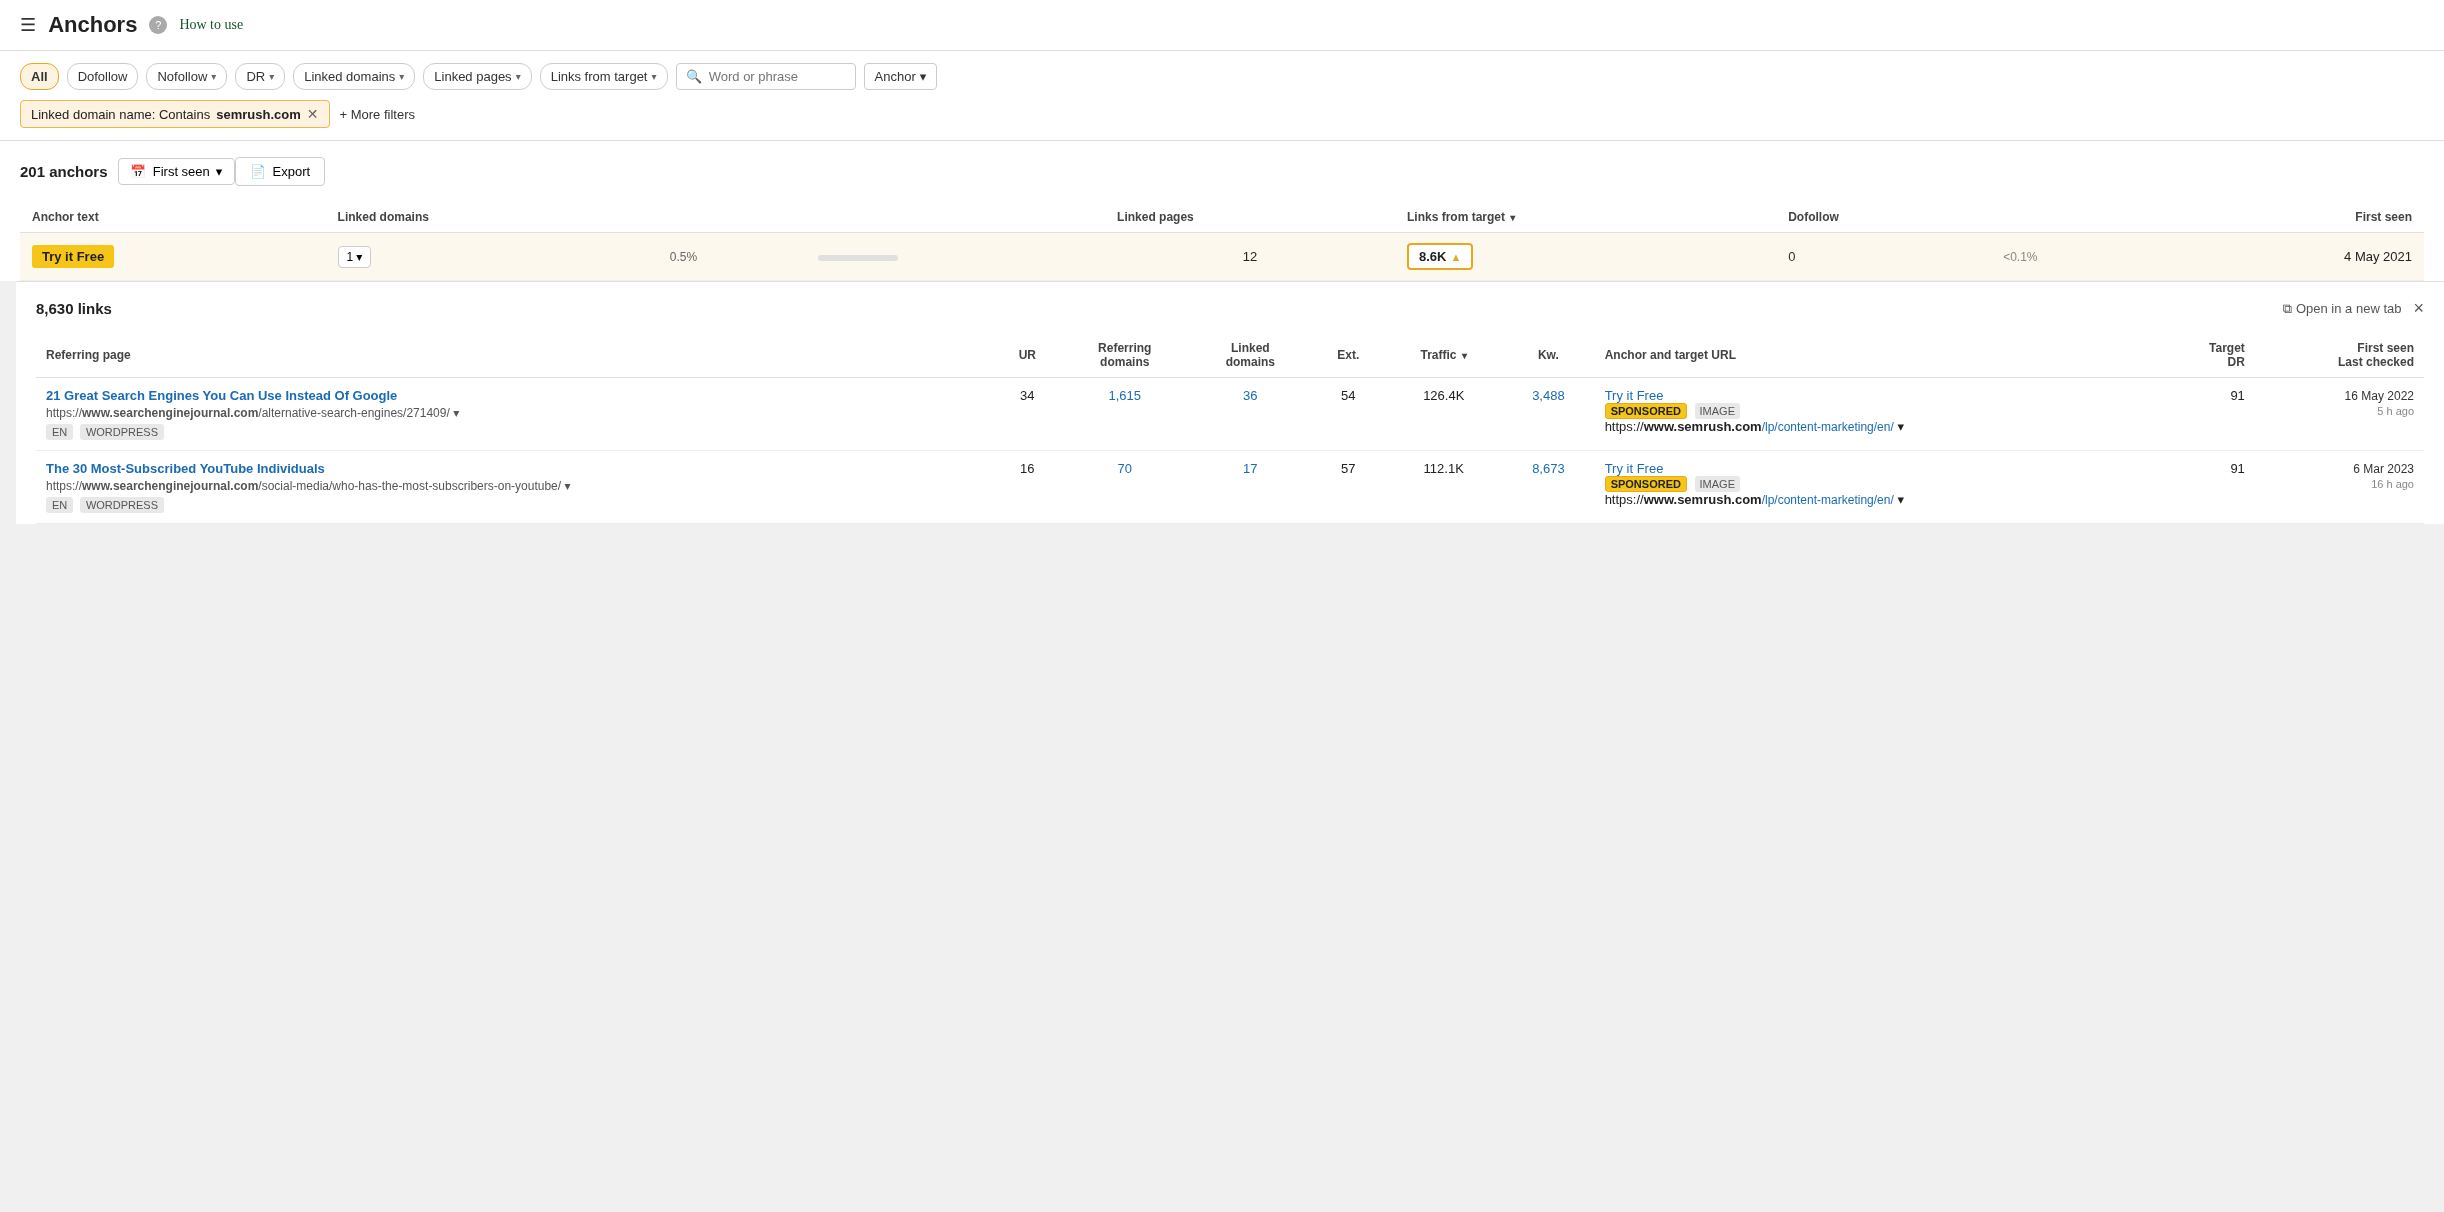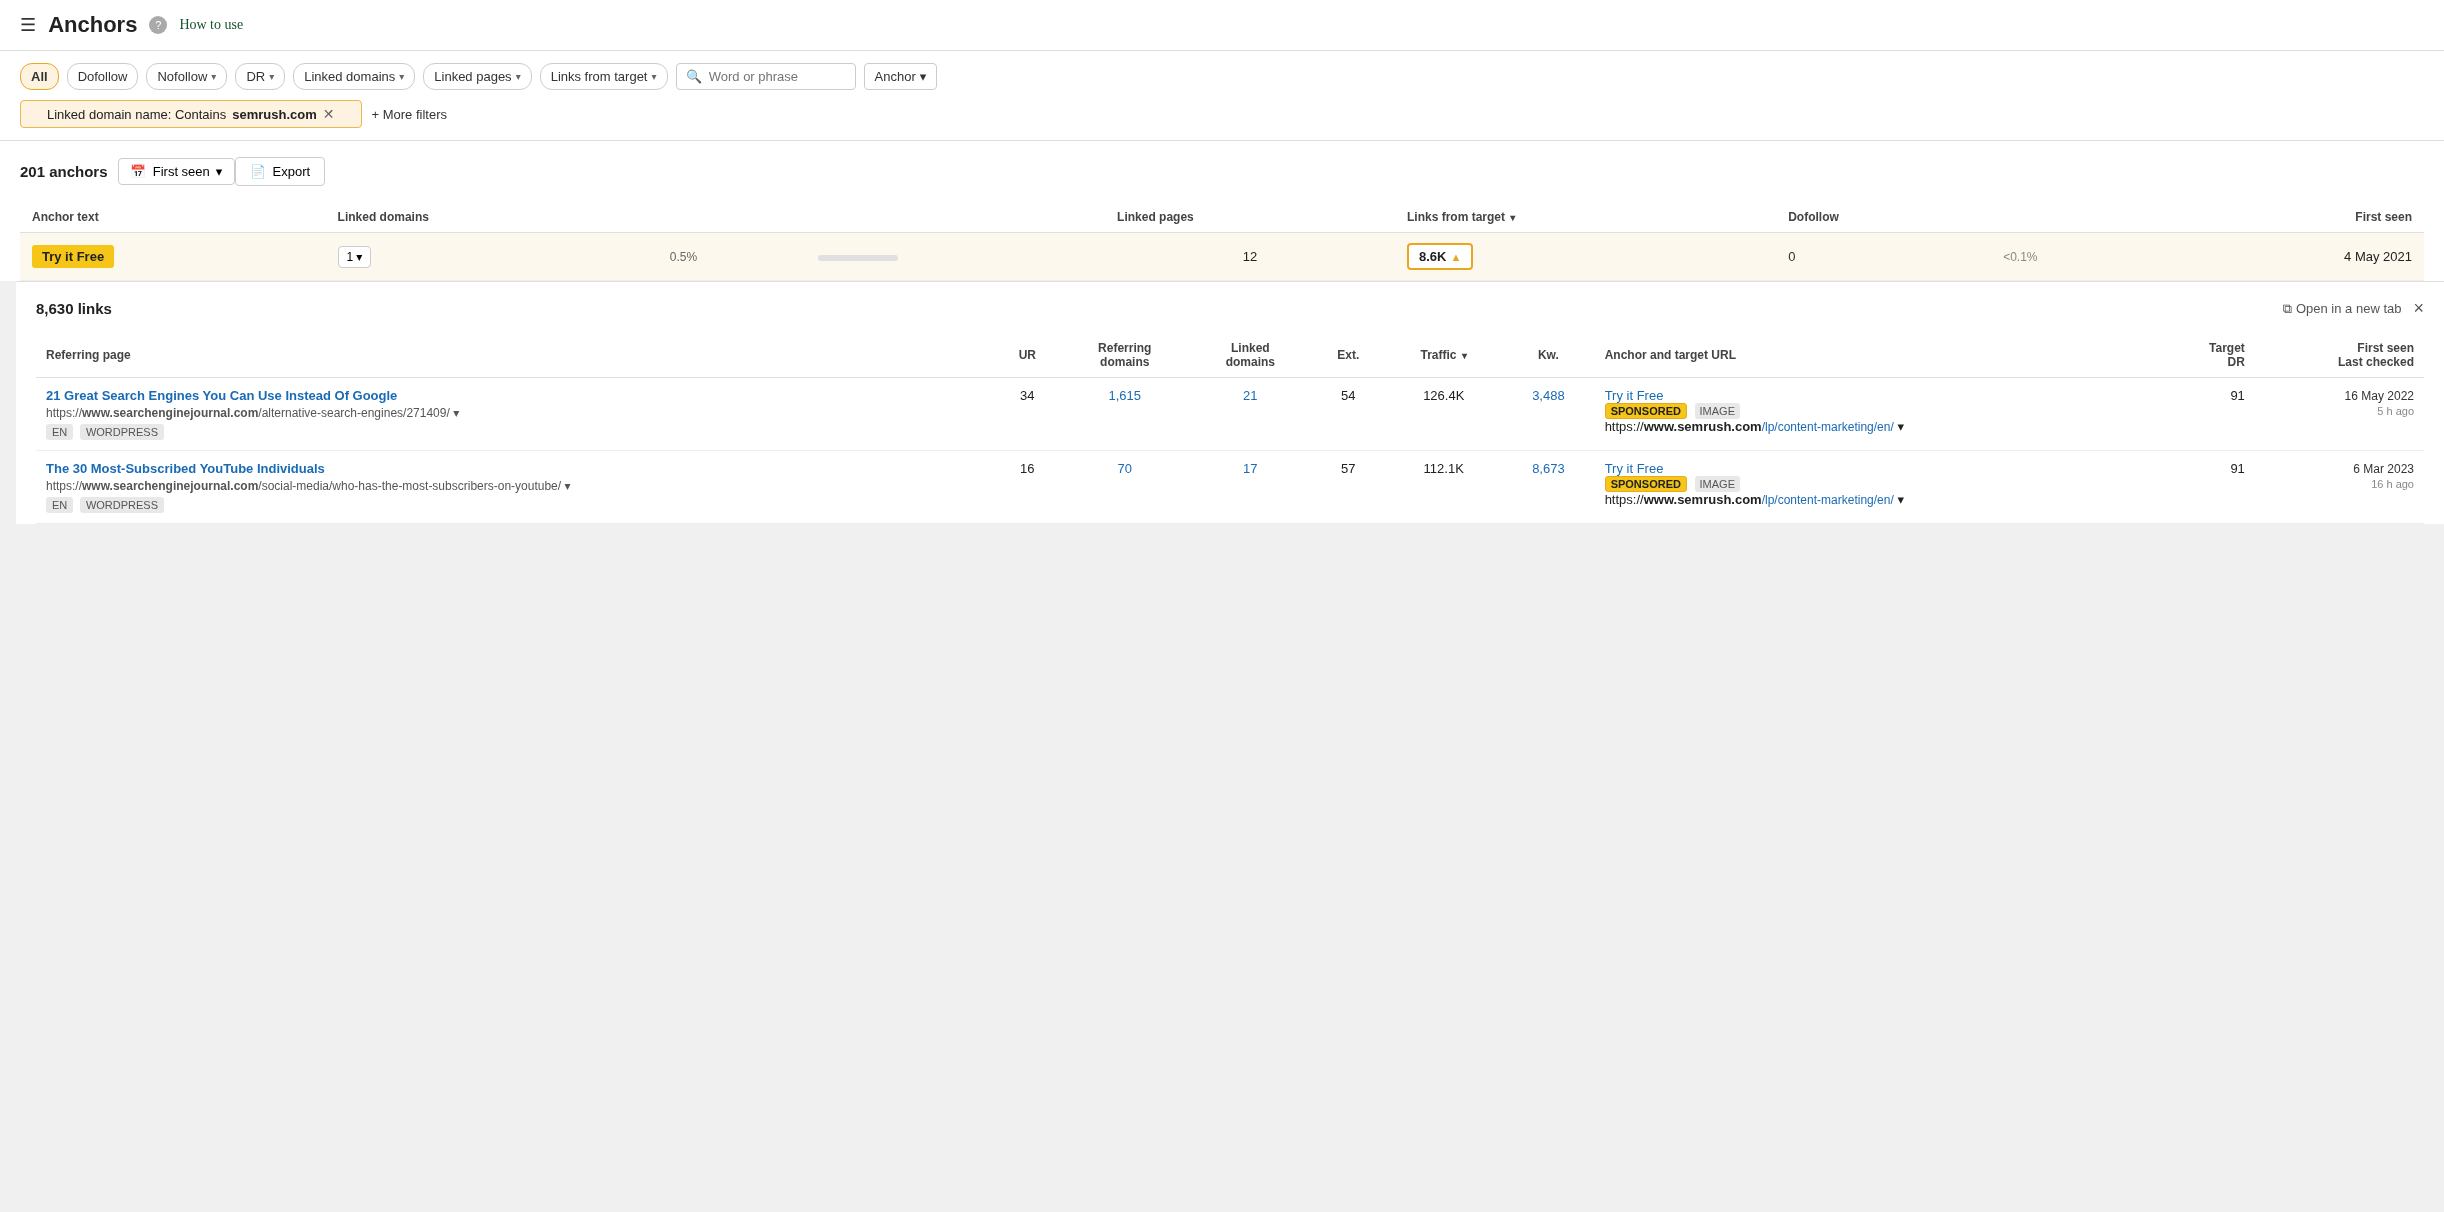--- a/index.html
+++ b/index.html
@@ -19,21 +19,21 @@
     .filters-row1 { display: flex; align-items: center; gap: 8px; flex-wrap: wrap; margin-bottom: 10px; }
     .filter-btn { border: 1px solid #ccc; background: #fff; border-radius: 12px; padding: 5px 10px; font-size: 13px; cursor: pointer; display: inline-flex; align-items: center; gap: 4px; color: #333; }
     .filter-btn.active { background: #fdf3e0; border-color: #e8a820; color: #333; font-weight: 600; }
     .filter-btn .chevron { font-size: 10px; color: #666; }
     .search-box { display: flex; align-items: center; border: 1px solid #ccc; border-radius: 4px; padding: 5px 10px; gap: 6px; background: #fff; min-width: 180px; }
     .search-box input { border: none; outline: none; font-size: 13px; color: #999; width: 120px; background: transparent; }
     .search-icon { color: #999; font-size: 13px; }
     .anchor-dropdown { border: 1px solid #ccc; border-radius: 4px; padding: 5px 10px; font-size: 13px; cursor: pointer; display: inline-flex; align-items: center; gap: 4px; background: #fff; color: #333; }
 
     .filters-row2 { display: flex; align-items: center; gap: 10px; }
-    .active-filter-tag { background: #fdf3e0; border: 1px solid #e8b84b; border-radius: 4px; padding: 5px 26px; font-size: 13px; display: inline-flex; align-items: center; gap: 6px; }
+    .active-filter-tag { background: #fdf3e0; border: 1px solid #e8b84b; border-radius: 4px; padding: 5px 10px; font-size: 13px; display: inline-flex; align-items: center; gap: 6px; }
     .active-filter-tag .domain { font-weight: 700; }
     .close-filter { cursor: pointer; color: #666; font-size: 14px; }
     .more-filters { cursor: pointer; color: #333; font-size: 13px; display: inline-flex; align-items: center; gap: 4px; }
 
     
     .tabs { background: #fff; border-bottom: 1px solid #ddd; padding: 0 20px; display: flex; gap: 0; }
     .tab { padding: 14px 18px; font-size: 14px; cursor: pointer; color: #666; border-bottom: 3px solid transparent; font-weight: 500; }
     .tab.active { color: #222; border-bottom: 3px solid #222; font-weight: 700; }
 
     
@@ -265,21 +265,21 @@
             <div>
               <span class="tag-badge">EN</span>
               <span class="tag-badge">WORDPRESS</span>
             </div>
           </td>
           <td class="center">34</td>
           <td class="center">
             <a class="blue-num">1,615</a>
           </td>
           <td class="center">
-            <a class="blue-num">21</a>
+            <a class="blue-num">36</a>
           </td>
           <td class="center">54</td>
           <td class="center">126.4K</td>
           <td class="center">
             <a class="blue-num">3,488</a>
           </td>
           <td>
             <span class="anchor-url-cell">
               <a class="anchor-highlight">Try it Free</a><br>
               <span class="sponsored-badge">SPONSORED</span>

